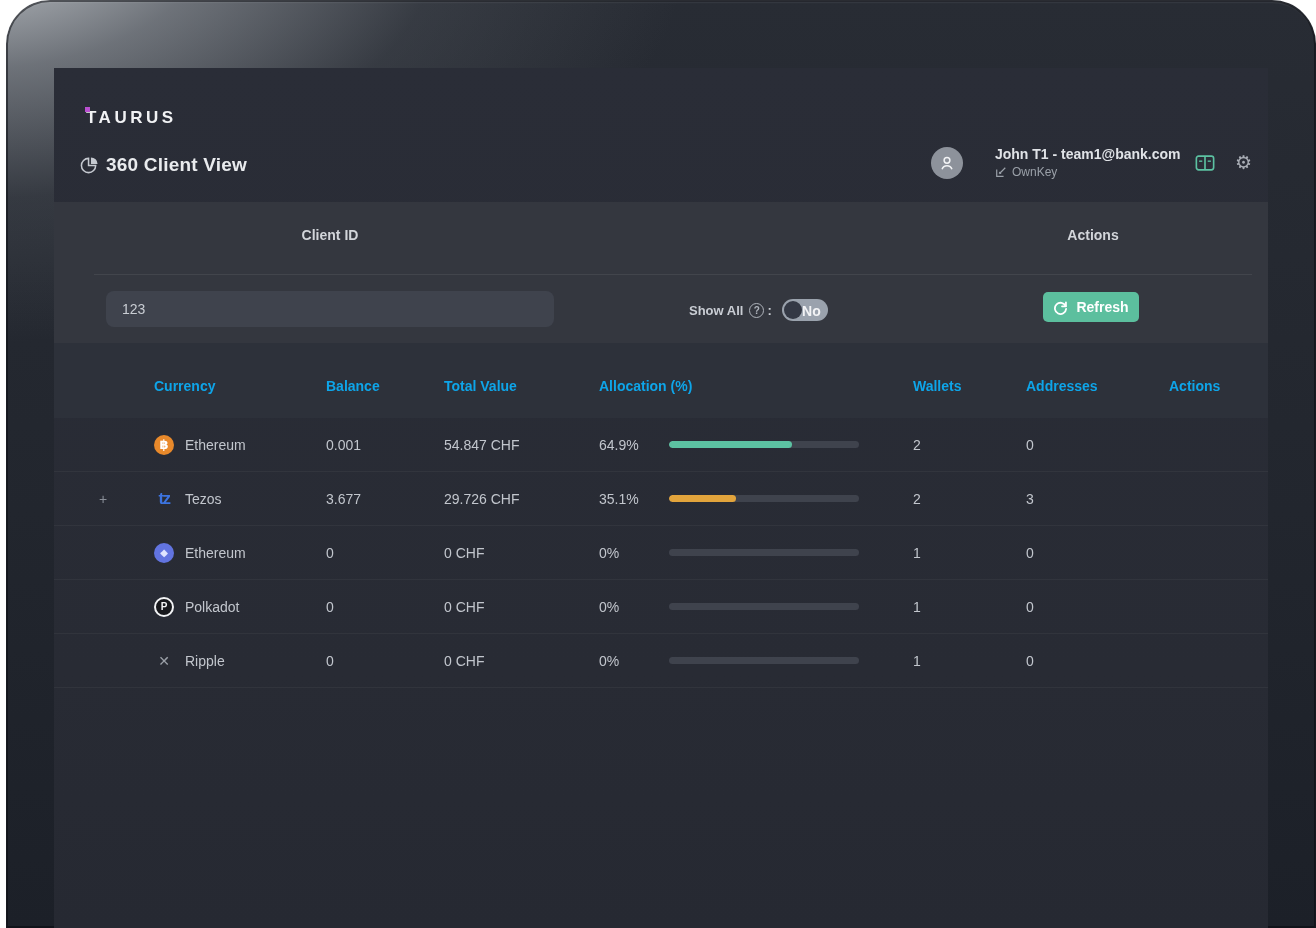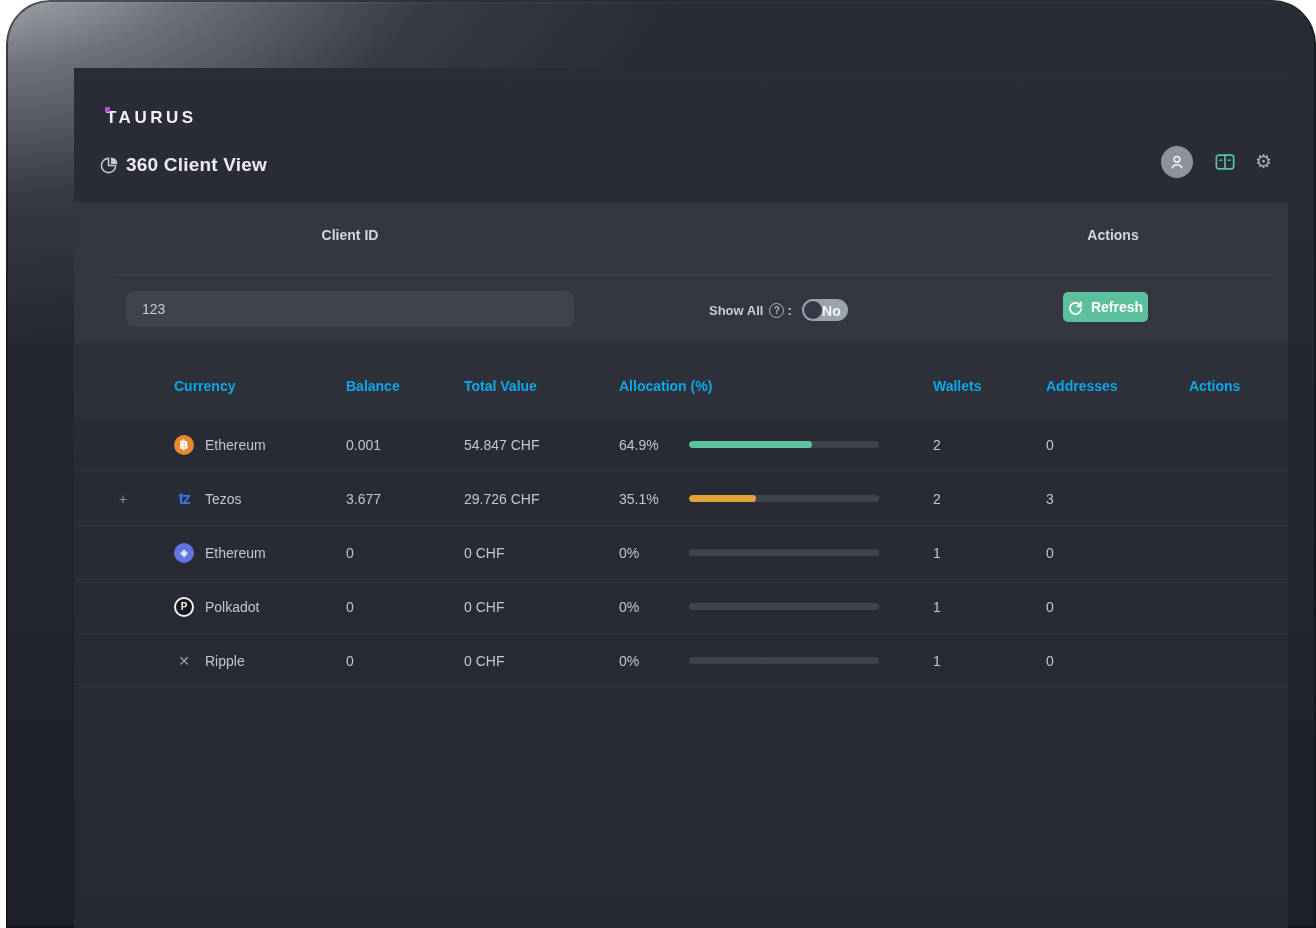--- a/index.html
+++ b/index.html
@@ -9,21 +9,21 @@
   
   .device{
     position:absolute; left:6px; top:0; width:1310px; height:928px;
     border-radius:44px 44px 0 0;
     background:
       radial-gradient(1250px 720px at -3% -8%, rgba(219,223,227,0.95) 0%, rgba(156,161,167,0.6) 20%, rgba(90,95,102,0.3) 38%, rgba(0,0,0,0) 58%),
       linear-gradient(180deg,#282c34 0%,#22262e 55%,#1c2028 100%);
     box-shadow: inset 0 0 0 2px rgba(8,10,14,0.55), inset 0 2px 2px rgba(255,255,255,0.22);
   }
   .screen{
-    position:absolute; left:68px; top:68px; width:1214px; bottom:0;
+    position:absolute; left:48px; top:68px; width:1214px; bottom:0;
     background:linear-gradient(180deg,#2a2d37 0%,#282b34 70%,#262932 100%);
   }
 
   
   .top-band{ position:relative; height:134px; }
   .logo{ position:absolute; left:32px; top:40px; color:#f1f2f4; font-size:17px;
          font-weight:700; letter-spacing:3.5px; }
   .logo .accent{ position:absolute; left:-1px; top:-1px; width:5px; height:5px; }
   .title-row{ position:absolute; left:26px; top:86px; display:flex; align-items:center; gap:7px; }
   .title-row svg{ flex:none; }
@@ -52,21 +52,21 @@
   .showall{ position:absolute; left:635px; top:96px; height:24px; display:flex; align-items:center; gap:6px; }
   .showall-label{ color:#c9cdd4; font-size:13px; font-weight:700; }
   .help{ width:15px; height:15px; border:1.4px solid #aeb3bb; border-radius:50%; color:#aeb3bb;
          font-size:10px; font-weight:700; display:flex; align-items:center; justify-content:center; }
   .colon{ color:#c9cdd4; font-size:13px; font-weight:700; margin-left:-3px; }
   .toggle{ width:46px; height:22px; background:#9aa2ad; border-radius:11px; position:relative;
            margin-left:4px; cursor:pointer; }
   .toggle .knob{ position:absolute; left:2px; top:2px; width:18px; height:18px; border-radius:50%; background:#343945; }
   .toggle .state{ position:absolute; right:7px; top:4px; font-size:14px; font-weight:700; color:#f2f3f5; }
 
-  .refresh-btn{ position:absolute; left:989px; top:90px; width:85px; height:30px;
+  .refresh-btn{ position:absolute; left:989px; top:90px; width:96px; height:30px;
     background:#5cbf9e; border:none; border-radius:5px; color:#ffffff; font-size:14px; font-weight:700;
     display:flex; align-items:center; justify-content:center; gap:8px; cursor:pointer; font-family:inherit; }
 
   
   .grid{ display:grid; padding:0 40px; align-items:center;
     grid-template-columns:60px 172px 118px 155px 260px 54px 113px 143px 1fr; }
   .thead{ height:75px; background:#2d313a; color:#0ea5e9; font-size:14px; font-weight:700; padding-top:10px; }
   .total-row{ height:48px; background:#3a3d49; color:#57c3a6; font-size:14px; font-weight:700; }
   .trow{ height:54px; color:#c2c6cd; font-size:14px; border-bottom:1px solid rgba(255,255,255,0.045); }
 
@@ -105,20 +105,30 @@
         <span class="page-title">360 Client View</span>
       </div>
 
       <div class="user-block">
         <div class="avatar">
           <svg width="18" height="18" viewBox="0 0 20 20">
             <circle cx="10" cy="7" r="3.2" fill="none" stroke="#f2f3f5" stroke-width="1.7"></circle>
             <path d="M4.5 17 A5.8 5.8 0 0 1 15.5 17" fill="none" stroke="#f2f3f5" stroke-width="1.7"></path>
           </svg>
         </div>
+        <div class="user-texts">
+          <div class="user-name">John T1 - team1@bank.com</div>
+          <div class="user-key-row">
+            <svg width="12" height="12" viewBox="0 0 14 14">
+              <path d="M2 4 L2 12 L10 12" fill="none" stroke="#9aa0a8" stroke-width="1.4"></path>
+              <path d="M5 9 L12 2 M5 9 L5.6 6.8 M5 9 L7.2 8.4" fill="none" stroke="#9aa0a8" stroke-width="1.4"></path>
+            </svg>
+            <span>OwnKey</span>
+          </div>
+        </div>
         <svg class="hdr-ic" width="20" height="18" viewBox="0 0 22 18">
           <rect x="1.5" y="1.5" width="19" height="15" rx="2.5" fill="none" stroke="#5cc2a2" stroke-width="1.8"></rect>
           <line x1="11" y1="2" x2="11" y2="16" stroke="#5cc2a2" stroke-width="1.8"></line>
           <line x1="4.5" y1="7" x2="8" y2="7" stroke="#5cc2a2" stroke-width="1.5"></line>
           <line x1="14" y1="7" x2="17.5" y2="7" stroke="#5cc2a2" stroke-width="1.5"></line>
         </svg>
         <span class="gear">⚙</span>
       </div>
     </div>
 

